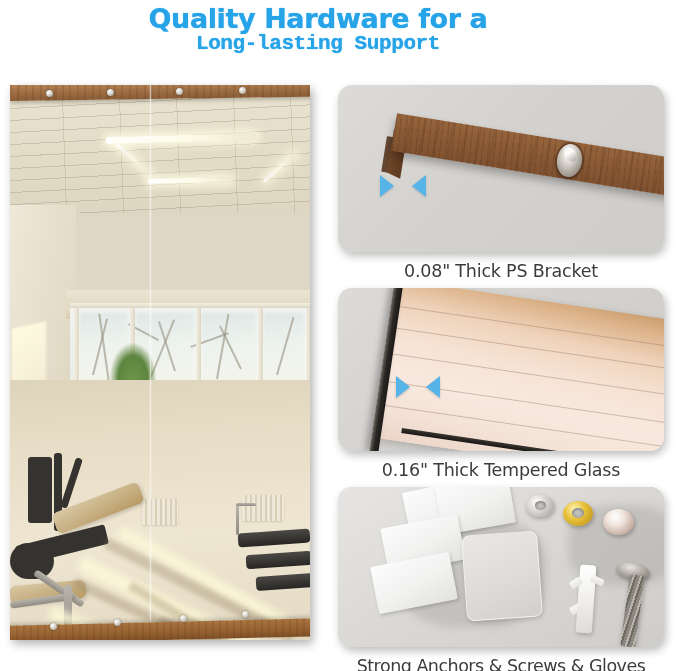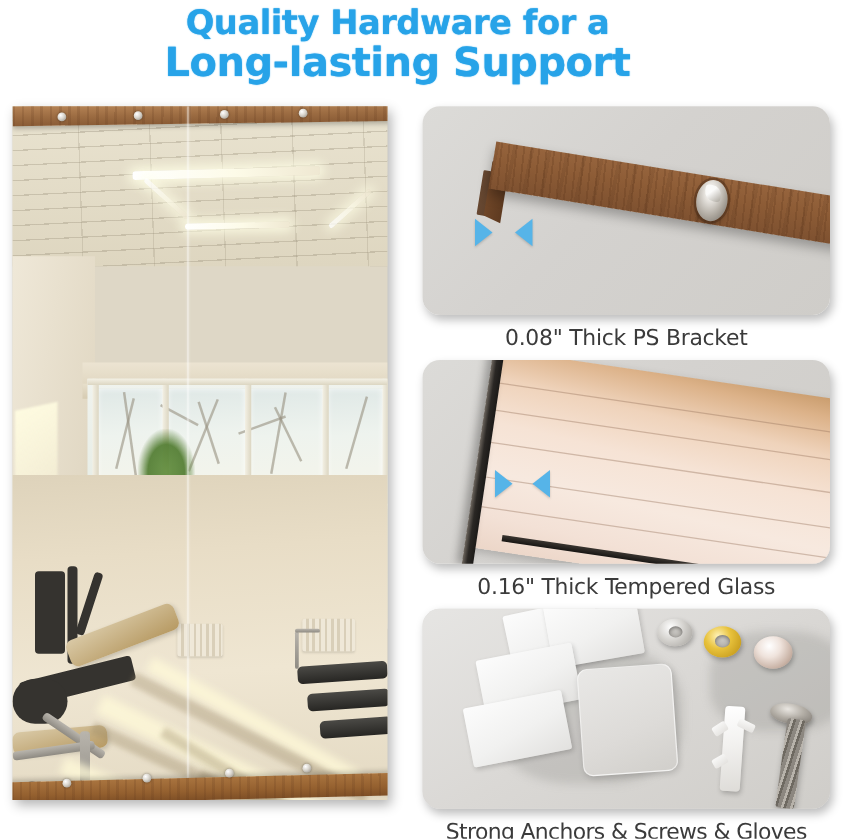--- a/index.html
+++ b/index.html
@@ -31,21 +31,21 @@
   }
   .title-line {
     display: block;
     font-family: "DejaVu Sans", sans-serif;
     font-weight: bold;
     font-size: 27px;
     letter-spacing: -0.4px;
     color: #27A3E8;
     text-shadow: 0 0 1px #27A3E8;
   }
-  .title-line.l2 { font-size: 32px; }
+  .title-line.l2 { font-size: 21px; font-family: Liberation Mono, monospace; }
 
   
   .hero {
     position: absolute;
     left: 10px;
     top: 85px;
     width: 300px;
     height: 555px;
     overflow: hidden;
     box-shadow: 3px 4px 9px rgba(0,0,0,0.30);

